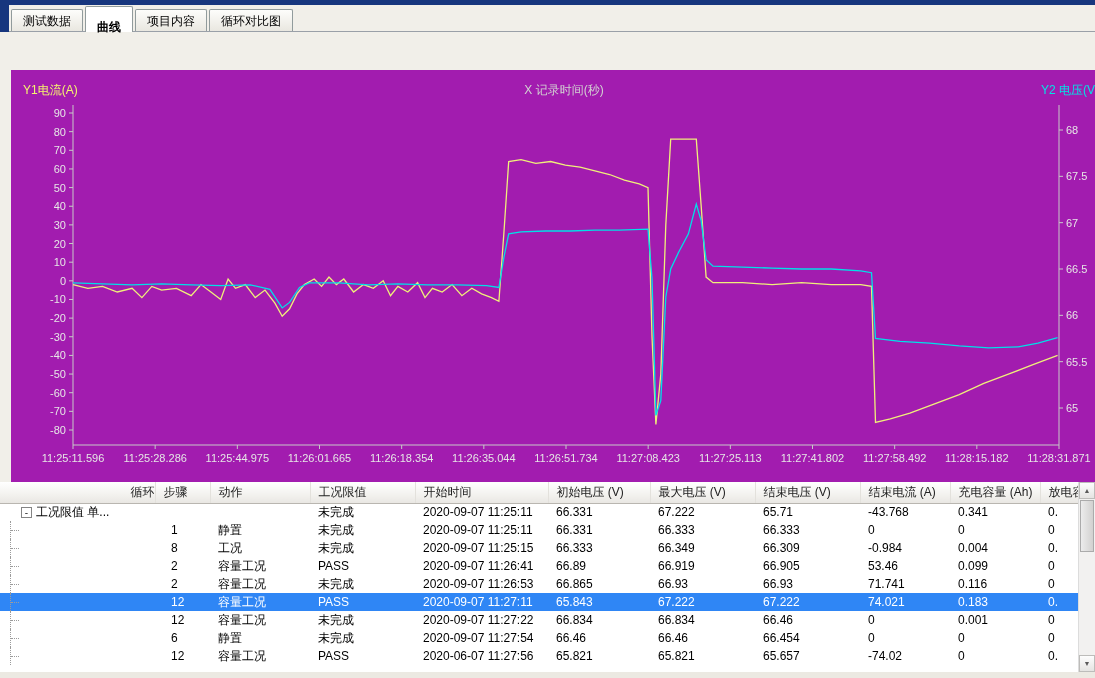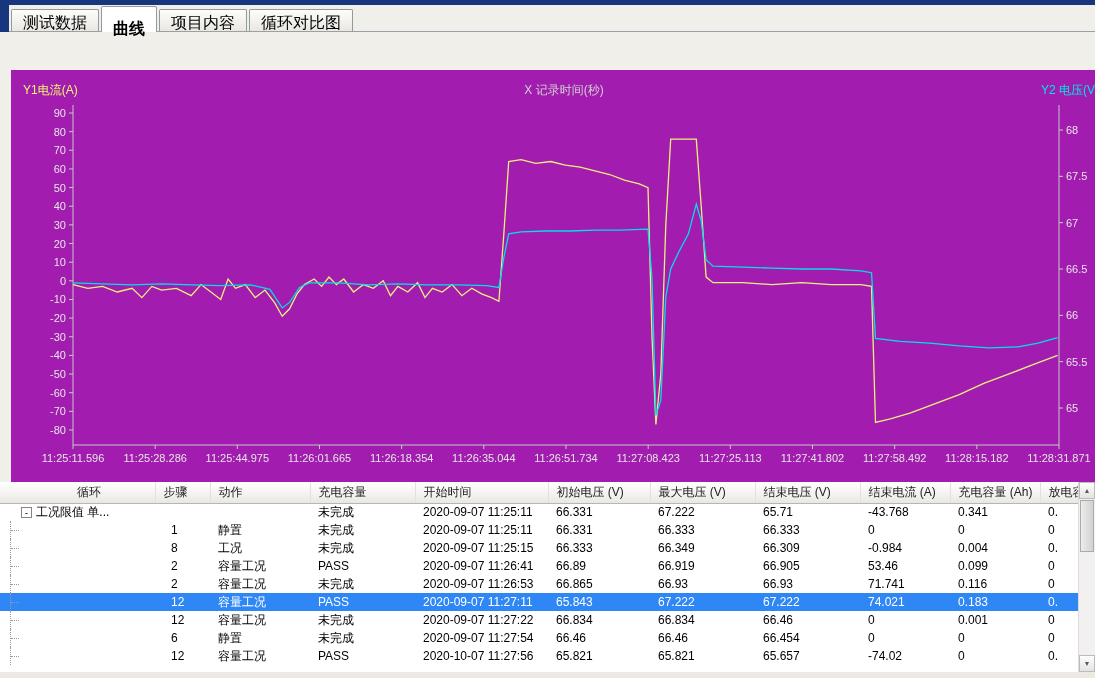--- a/index.html
+++ b/index.html
@@ -7,21 +7,21 @@
   body { font-family:"Liberation Sans", sans-serif; }
   .window { position:relative; width:1095px; height:678px; background:#f1efe9; overflow:hidden; }
 
   
   .top-strip  { position:absolute; top:0; left:0; width:1095px; height:5px; background:#17367e; }
   .left-notch { position:absolute; top:0; left:0; width:9px; height:32px; background:#17367e; }
 
   
   .tabbar { position:absolute; top:5px; left:9px; right:0; height:27px; background:#f1efe9;
             display:flex; align-items:flex-end; padding-left:2px; border-bottom:1px solid #9aa0a8; }
-  .tab { height:22px; padding:3px 11px 2px; font-size:16px; color:#000;
+  .tab { height:22px; padding:3px 11px 2px; font-size:12px; color:#000;
          border:1px solid #919b9c; border-bottom:none; border-radius:2px 2px 0 0;
          background:linear-gradient(#fdfdfb,#e9e7e0); margin-right:2px; white-space:nowrap; cursor:default; }
   .tab.active { height:26px; background:#ffffff; font-weight:bold; margin-bottom:-1px; padding-top:12px; }
 
   
   .toolbar { position:absolute; top:32px; left:0; width:1095px; height:38px;
              background:linear-gradient(#e4f0fc,#c8dcf2); }
   .btn { position:absolute; height:25px; border:1px solid #7a96b8; border-radius:3px;
          background:linear-gradient(#fdfeff,#ddebfa 45%,#c6ddf4); font-size:12px;
          font-family:"Liberation Sans", sans-serif; color:#000; text-align:center; cursor:default; }
@@ -37,21 +37,21 @@
   #chart-svg .y2 { fill:#00e5e5; }
   #chart-svg .title { fill:#d2d2d2; }
 
   
   .table-area { position:absolute; top:482px; left:0; width:1095px; height:196px; background:#fff; overflow:hidden; }
   .table-area table { border-collapse:collapse; table-layout:fixed; width:1100px; }
   th { height:21px; font-size:12px; font-weight:normal; text-align:left; padding:0 0 0 8px;
        white-space:nowrap; overflow:hidden; color:#222;
        background:linear-gradient(180deg,#ffffff,#f4f3f0 55%,#e9e7e3);
        border-right:1px solid #e3e1dc; border-bottom:1px solid #b9b6b0; }
-  th:first-child { padding-left:77px; }
+  th:first-child { padding-left:40px;text-align:right; }
   td { height:18px; font-size:12px; padding:0 0 0 8px; white-space:nowrap; overflow:hidden; color:#000; }
   td:first-child { padding-left:16px; position:relative; }
   td:nth-child(2) { padding-left:16px; }
   tr.selected td { background:#2f86f5; color:#fff; }
   .expand-box { display:inline-block; width:11px; height:11px; line-height:9px; border:1px solid #848484;
                 background:#fff; color:#333; font-size:10px; text-align:center; vertical-align:middle;
                 margin:0 4px 0 5px; }
   .tree-branch { position:absolute; left:10px; top:0; bottom:0; width:10px; border-left:1px dotted #9b9b9b; }
   .tree-branch::after { content:""; position:absolute; left:0; top:50%; width:8px; border-top:1px dotted #9b9b9b; }
 
@@ -182,21 +182,21 @@
           <col style="width:105px">
         <col style="width:90px">
           <col style="width:90px">
           <col style="width:60px">
       </colgroup>
       <thead>
           <tr id="thead-row">
             <th>循环</th>
             <th>步骤</th>
             <th>动作</th>
-            <th>充电容量</th>
+            <th>工况限值</th>
             <th>开始时间</th>
             <th>初始电压 (V)</th>
             <th>最大电压 (V)</th>
             <th>结束电压 (V)</th>
             <th>结束电流 (A)</th>
             <th>充电容量 (Ah)</th>
             <th>放电容...</th>
           </tr>
         </thead>
       <tbody id="tbody">
@@ -318,21 +318,21 @@
             <td>0</td>
             <td>0</td>
           </tr>
           <tr>
             <td>
               <span class="tree-branch"></span>
             </td>
             <td>12</td>
             <td>容量工况</td>
             <td>PASS</td>
-            <td>2020-10-07 11:27:56</td>
+            <td>2020-06-07 11:27:56</td>
             <td>65.821</td>
             <td>65.821</td>
             <td>65.657</td>
             <td>-74.02</td>
             <td>0</td>
             <td>0.</td>
           </tr>
         </tbody>
     </table>
     <div class="vscroll">

